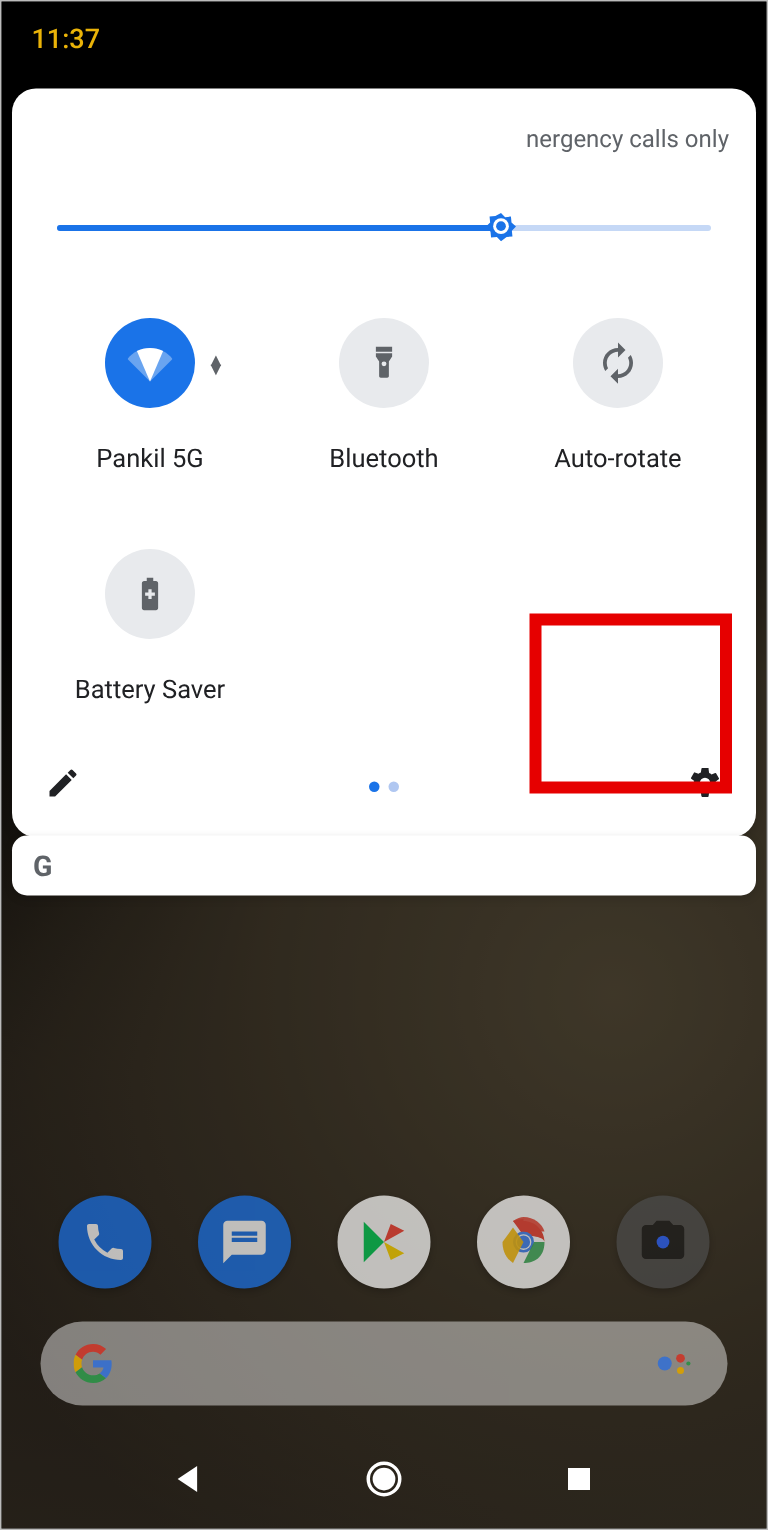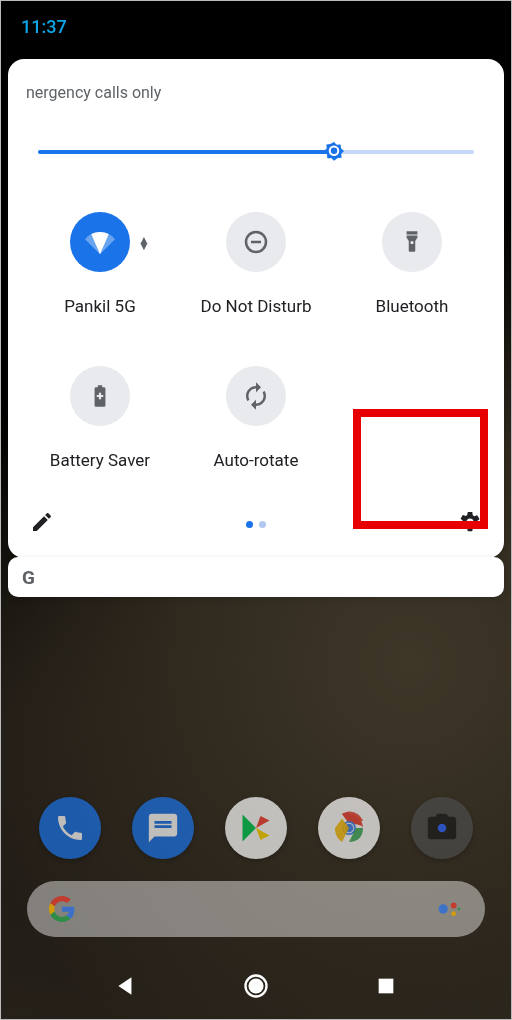--- a/index.html
+++ b/index.html
@@ -12,33 +12,34 @@
     font-family: -apple-system, Roboto, sans-serif;
     border: 1px solid #bbb;
   }
   .status-bar {
     position: absolute;
     top: 0; left: 0; right: 0;
     height: 50px;
     display: flex;
     align-items: center;
     padding: 11px 20px;
-    color: #0ea5e9;
+    color: #eab308;
     font-size: 18px;
     font-weight: 500;
   }
   .qs-panel {
     position: absolute;
     top: 58px; left: 7px; right: 7px;
     background: #fff;
     border-radius: 16px;
     padding: 24px 14px 20px 14px;
     box-shadow: 0 2px 8px rgba(0,0,0,0.2);
   }
   .qs-status-row {
+    text-align: right;
     color: #5f6368;
     font-size: 16px;
     padding: 0 4px 30px 4px;
     overflow: hidden;
   }
   .brightness-row {
     position: relative;
     height: 40px;
     margin: 0 16px 40px 16px;
   }
@@ -228,50 +229,41 @@
           </svg>
         </div>
         <div class="tile-expand">
           <div>▲</div>
           <div>▼</div>
         </div>
         <div class="tile-label">Pankil 5G</div>
       </div>
       <div class="qs-tile">
         <div class="tile-circle inactive">
-          <svg width="30" height="30" viewBox="0 0 24 24">
-            <circle cx="12" cy="12" r="8" fill="none" stroke="#5f6368" stroke-width="2"></circle>
-            <rect x="8" y="11" width="8" height="2" fill="#5f6368"></rect>
-          </svg>
-        </div>
-        <div class="tile-label">Do Not Disturb</div>
-      </div>
-      <div class="qs-tile">
-        <div class="tile-circle inactive">
           <svg width="26" height="26" viewBox="0 0 24 24">
             <path fill="#5f6368" d="M7 2h10v3H7zm0 4h10v2l-2 3v9c0 .55-.45 1-1 1h-4c-.55 0-1-.45-1-1v-9L7 8V6zm5 8a1.5 1.5 0 1 0 0-3 1.5 1.5 0 0 0 0 3z"></path>
           </svg>
         </div>
         <div class="tile-label">Bluetooth</div>
+      </div>
+      <div class="qs-tile">
+        <div class="tile-circle inactive">
+          <svg width="30" height="30" viewBox="0 0 24 24">
+            <path fill="#5f6368" d="M12 6v3l4-4-4-4v3c-4.42 0-8 3.58-8 8 0 1.57.46 3.03 1.24 4.26L6.7 14.8A5.87 5.87 0 0 1 6 12c0-3.31 2.69-6 6-6zm6.76 1.74L17.3 9.2c.44.84.7 1.79.7 2.8 0 3.31-2.69 6-6 6v-3l-4 4 4 4v-3c4.42 0 8-3.58 8-8 0-1.57-.46-3.03-1.24-4.26z"></path>
+          </svg>
+        </div>
+        <div class="tile-label">Auto-rotate</div>
       </div>
       <div class="qs-tile">
         <div class="tile-circle inactive">
           <svg width="26" height="26" viewBox="0 0 24 24">
             <path fill="#5f6368" d="M15.67 4H14V2h-4v2H8.33C7.6 4 7 4.6 7 5.33v15.33C7 21.4 7.6 22 8.33 22h7.33c.74 0 1.34-.6 1.34-1.34V5.33C17 4.6 16.4 4 15.67 4zM15 13h-2v2h-2v-2H9v-2h2V9h2v2h2v2z"></path>
           </svg>
         </div>
         <div class="tile-label">Battery Saver</div>
-      </div>
-      <div class="qs-tile">
-        <div class="tile-circle inactive">
-          <svg width="30" height="30" viewBox="0 0 24 24">
-            <path fill="#5f6368" d="M12 6v3l4-4-4-4v3c-4.42 0-8 3.58-8 8 0 1.57.46 3.03 1.24 4.26L6.7 14.8A5.87 5.87 0 0 1 6 12c0-3.31 2.69-6 6-6zm6.76 1.74L17.3 9.2c.44.84.7 1.79.7 2.8 0 3.31-2.69 6-6 6v-3l-4 4 4 4v-3c4.42 0 8-3.58 8-8 0-1.57-.46-3.03-1.24-4.26z"></path>
-          </svg>
-        </div>
-        <div class="tile-label">Auto-rotate</div>
       </div>
     </div>
 
   <div class="qs-footer">
     <div>
       <svg width="24" height="24" viewBox="0 0 24 24">
           <path fill="#202124" d="M3 17.25V21h3.75L17.81 9.94l-3.75-3.75L3 17.25zM20.71 7.04a1 1 0 0 0 0-1.41l-2.34-2.34a1 1 0 0 0-1.41 0l-1.83 1.83 3.75 3.75 1.83-1.83z"></path>
         </svg>
     </div>
     <div class="page-dots" id="page-dots">

